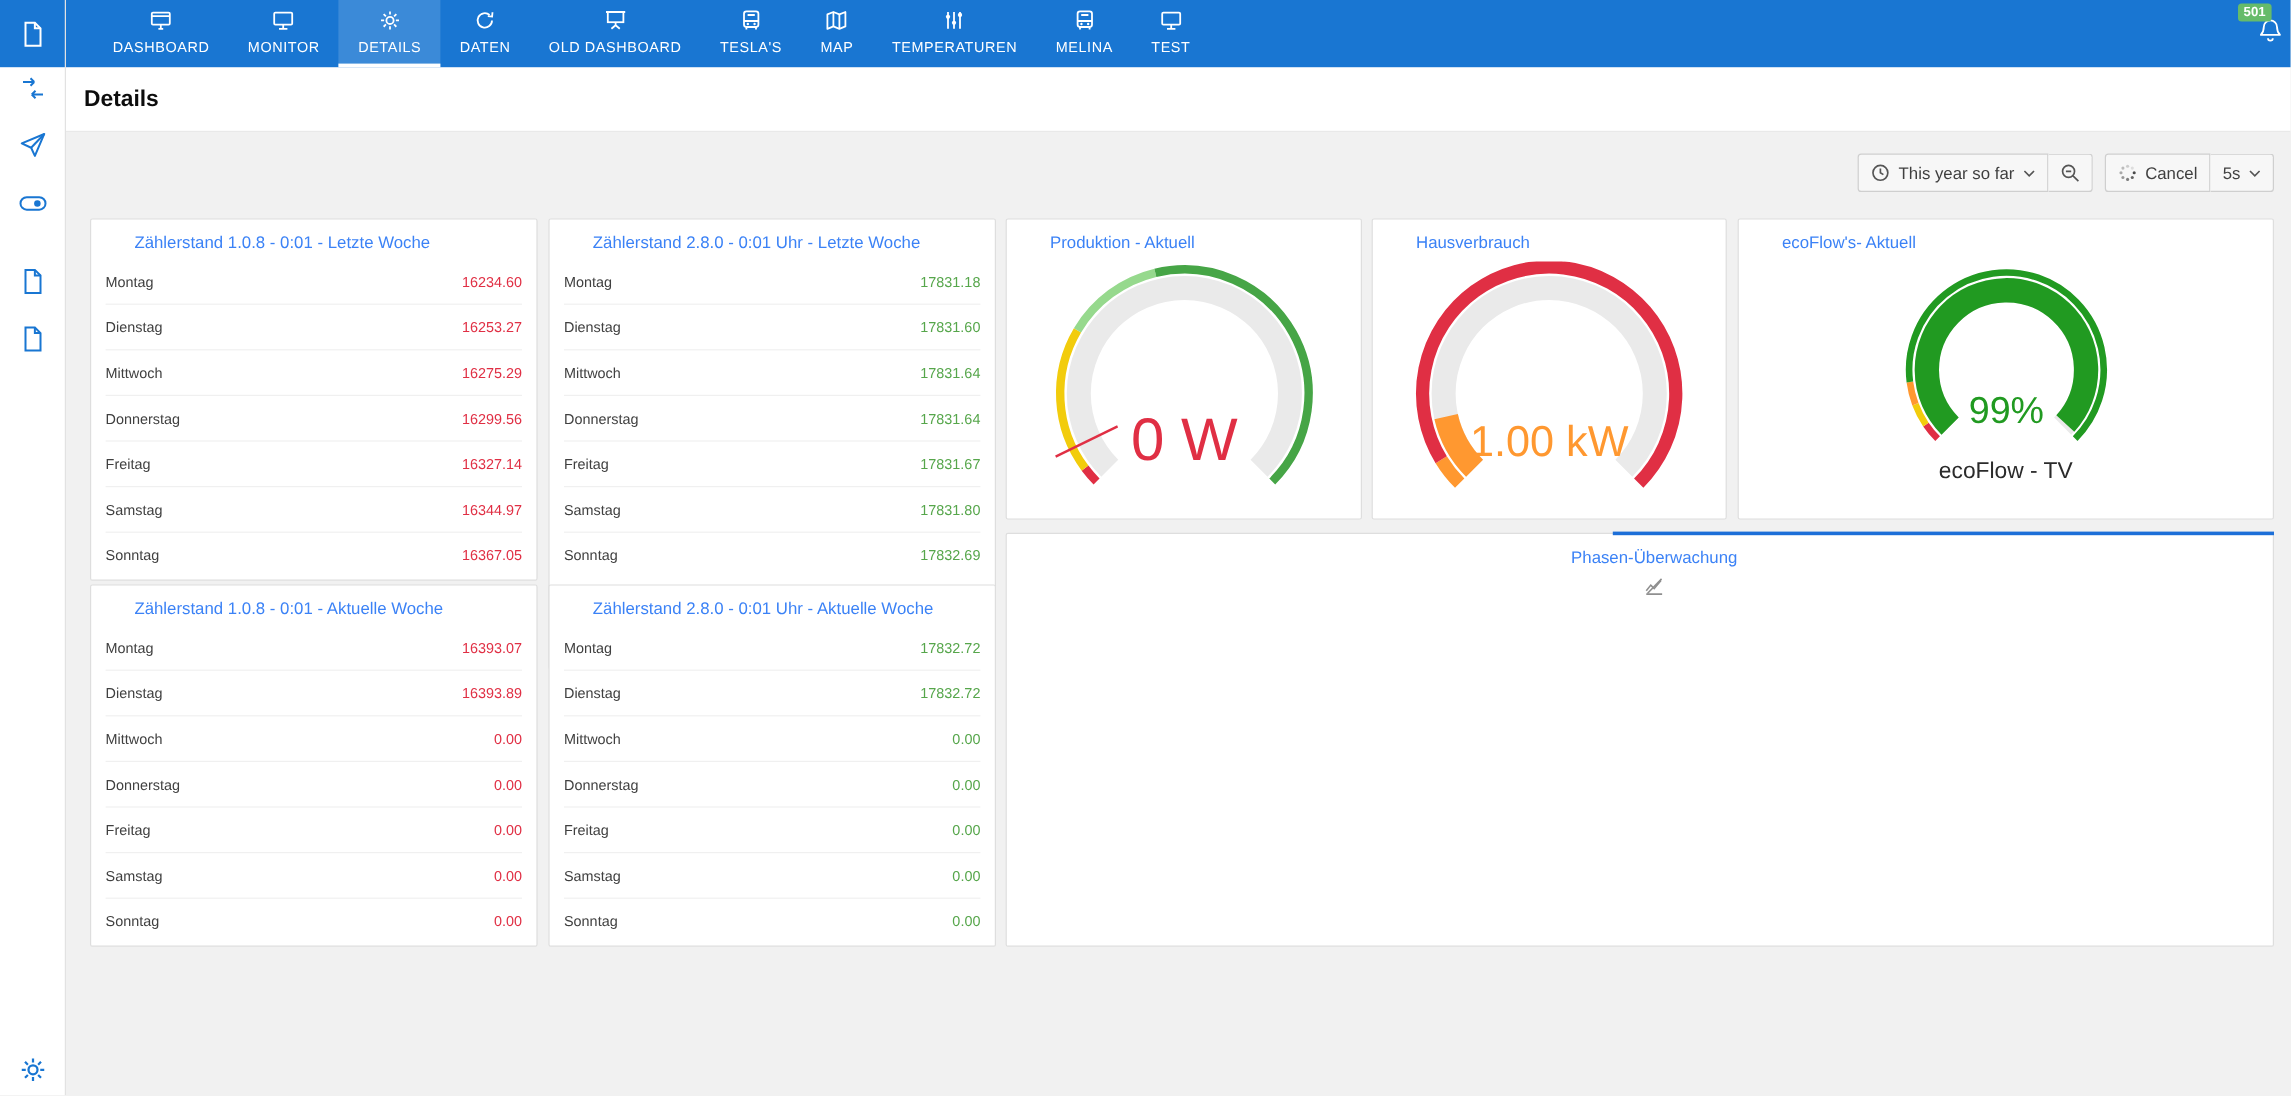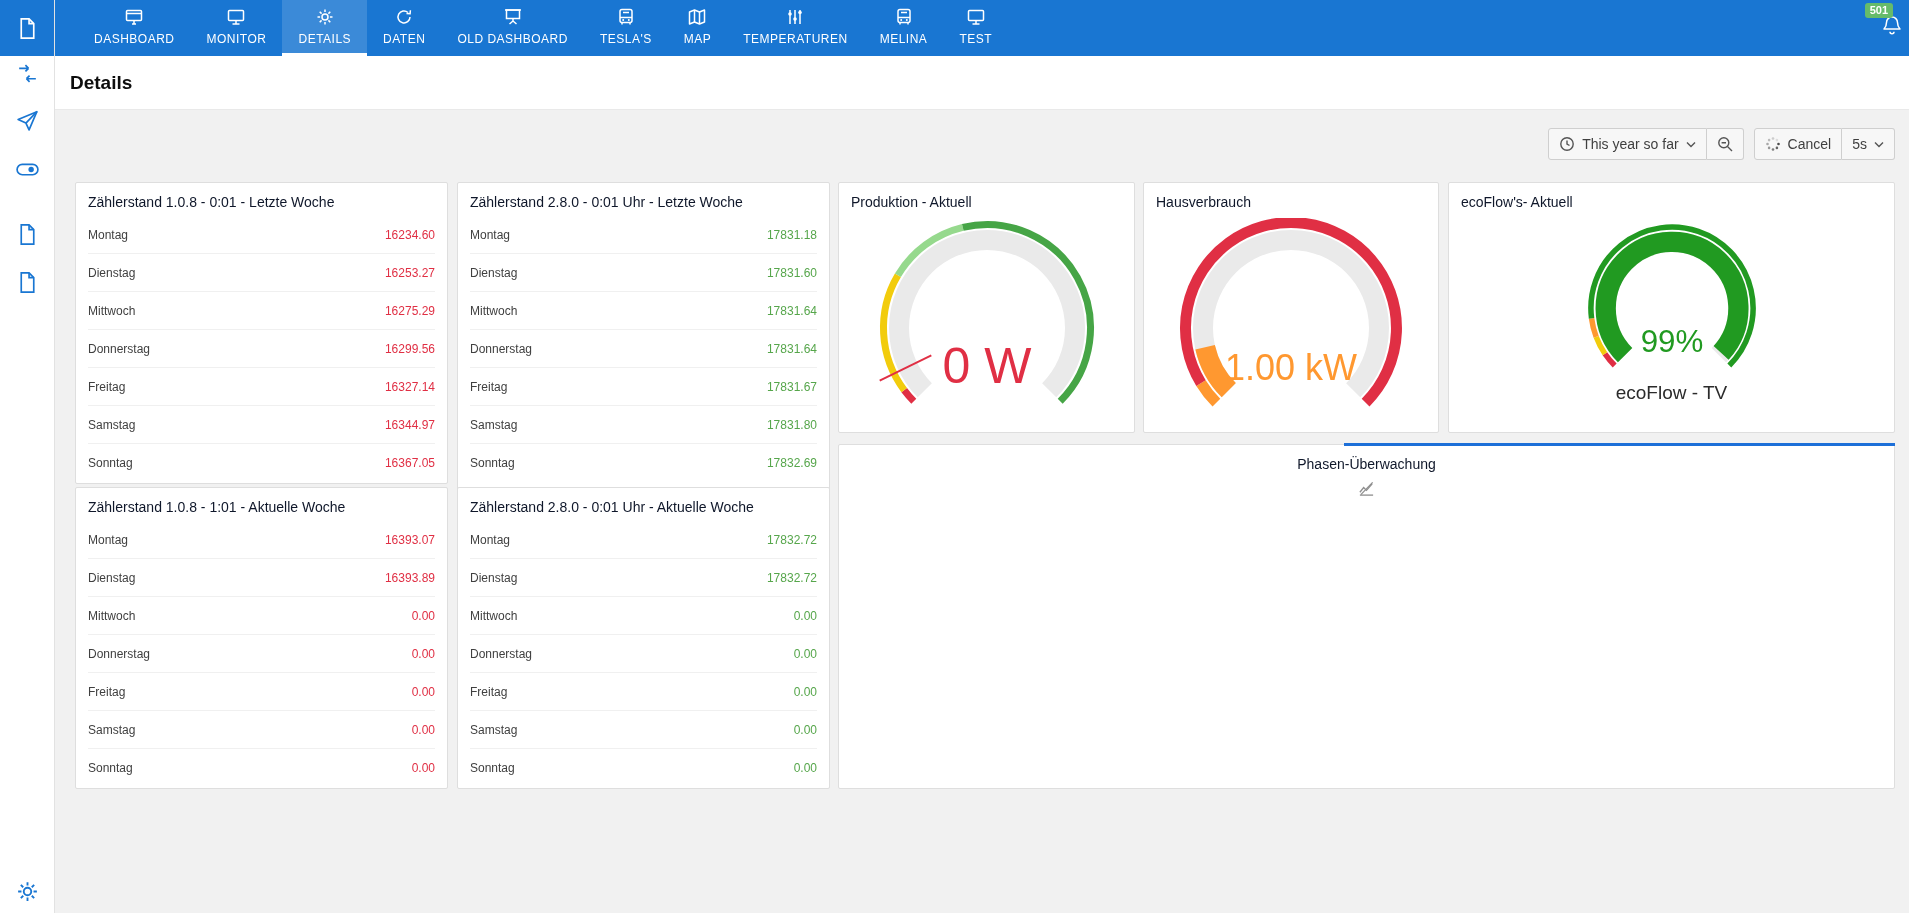--- a/index.html
+++ b/index.html
@@ -44,21 +44,21 @@
         border:1px solid #cfcfcf;color:#3f3f3f;font-size:14px;font-family:inherit;cursor:pointer;
         box-sizing:border-box;}
   .btn-group .tbtn + .tbtn{border-left:none;}
   .btn-group .tbtn:first-child{border-radius:3px 0 0 3px;}
   .btn-group .tbtn:last-child{border-radius:0 3px 3px 0;}
   .tbtn svg{display:block;}
 
   
   .panel{position:absolute;background:#fff;border:1px solid #dedede;border-radius:2px;
          box-sizing:border-box;}
-  .ptitle{padding:11px 12px 6px;font-size:14px;font-weight:500;color:#0f172a;cursor:pointer;}
+  .ptitle{padding:11px 12px 6px;font-size:14px;font-weight:500;color:#3b82f6;cursor:pointer;margin-left:24px;}
 
   
   .rows{padding:0 12px;}
   .trow{display:flex;justify-content:space-between;align-items:center;height:37px;
         border-bottom:1px solid #f0f0f0;}
   .trow:last-child{border-bottom:none;}
   .trow .day{font-size:12px;color:#404040;}
   .trow .val{font-size:12px;font-weight:500;}
 
   
@@ -406,21 +406,21 @@
               <path d="M30.2 129.0 A88 88 0 0 1 25.2 108.9" stroke="#ff9830" stroke-width="6" fill="none"></path>
               <path d="M25.2 108.9 A88 88 0 1 1 174.7 160.1" stroke="#219a21" stroke-width="6" fill="none"></path>
               <text x="112.5" y="145.9" text-anchor="middle" fill="#219a21" font-size="34" font-family="Liberation Sans, sans-serif">99%</text>
             </svg>
           <div class="glabel">ecoFlow - TV</div>
         </div>
       </div>
     </section>
 
     <section class="panel" style="left:21px;top:377px;width:373px;height:302px">
-      <div class="ptitle">Zählerstand 1.0.8 - 1:01 - Aktuelle Woche</div>
+      <div class="ptitle">Zählerstand 1.0.8 - 0:01 - Aktuelle Woche</div>
       <div class="rows">
           <div class="trow">
             <span class="day">Montag</span>
             <span class="val" style="color: rgb(224, 47, 68);">16393.07</span>
           </div>
           <div class="trow">
             <span class="day">Dienstag</span>
             <span class="val" style="color: rgb(224, 47, 68);">16393.89</span>
           </div>
           <div class="trow">

